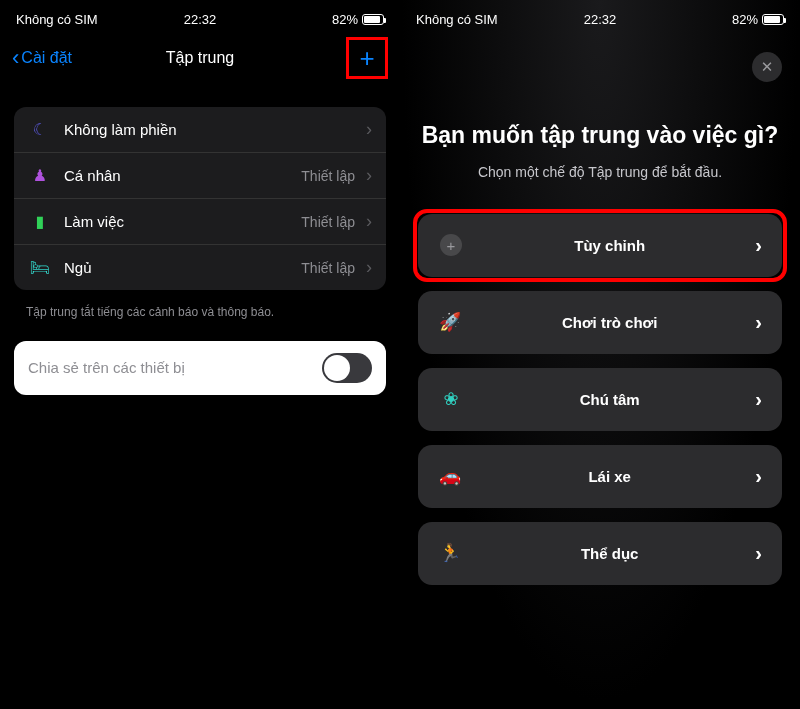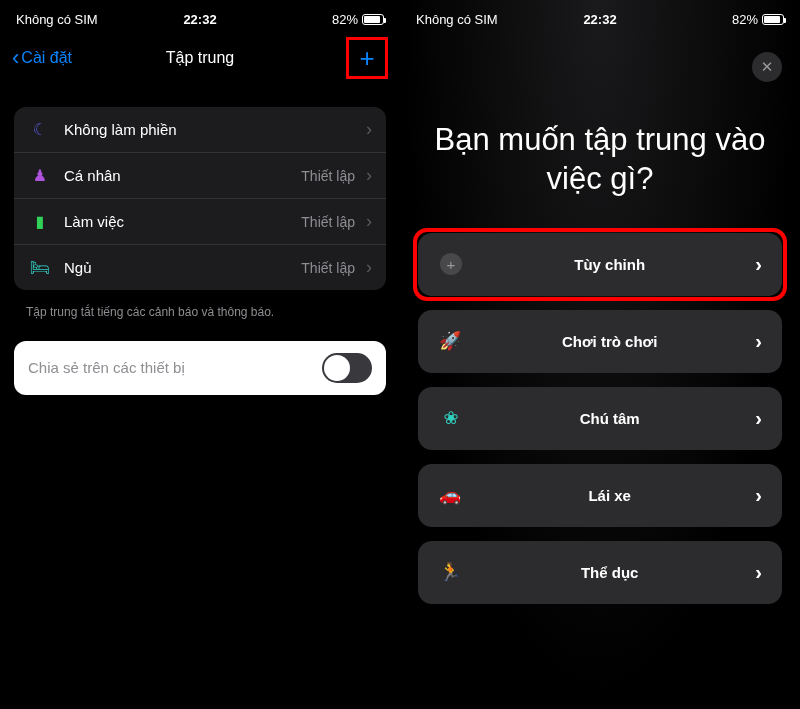--- a/index.html
+++ b/index.html
@@ -21,21 +21,21 @@
   }
   .status-bar {
     display: flex;
     justify-content: space-between;
     align-items: center;
     padding: 12px 16px 4px;
     font-size: 13px;
     font-weight: 500;
   }
   .status-left { flex:1; text-align:left; }
-  .status-center { flex:1; text-align:center; font-weight:700; }
+  .status-center { flex:1; text-align:center; font-weight:400; }
   .status-right { flex:1; text-align:right; display:flex; justify-content:flex-end; align-items:center; gap:4px;}
   .battery {
     width: 22px; height: 11px;
     border: 1px solid #fff; border-radius: 3px;
     position: relative; display:inline-block;
   }
   .battery::after {
     content:""; position:absolute; right:-3px; top:3px;
     width:2px; height:5px; background:#fff; border-radius:0 1px 1px 0;
   }
@@ -103,21 +103,21 @@
   .right-bg {
     background: radial-gradient(ellipse at top, #1a1a1c 0%, #000 70%);
   }
   .close-btn {
     position:absolute; top:52px; right:18px;
     width:30px; height:30px; border-radius:50%;
     background:#2c2c2e; display:flex; align-items:center; justify-content:center;
     color:#9a9a9e; font-size:15px;
   }
   .modal-content { padding: 90px 18px 0; text-align:center; }
-  .modal-title { font-size:31px; font-weight:400; line-height:1.25; }
+  .modal-title { font-size:23px; font-weight:700; line-height:1.25; }
   .modal-sub { font-size:14px; color:#c7c7cc; margin-top:14px; }
   .option-list { margin-top:34px; display:flex; flex-direction:column; gap:14px; }
   .option {
     background:#2c2c2e; border-radius:14px;
     padding: 20px 20px;
     display:flex; align-items:center;
     font-size:15px; font-weight:500;
     position:relative;
   }
   .opt-icon { width:26px; text-align:center; font-size:18px; }
@@ -211,20 +211,21 @@
         </span>
     </span>
   </div>
 
   <div class="close-btn">
     <span>✕</span>
   </div>
 
   <div class="modal-content">
     <div class="modal-title">Bạn muốn tập trung vào việc gì?</div>
+    <div class="modal-sub">Chọn một chế độ Tập trung để bắt đầu.</div>
 
     <div class="option-list">
       <div class="option">
         <span class="opt-icon"><span class="plus-circle">+</span></span>
         <span class="opt-label">Tùy chỉnh</span>
         <span class="opt-chev">›</span>
         <span class="highlight-red"></span>
       </div>
       <div class="option">
         <span class="opt-icon rocket">🚀</span>

